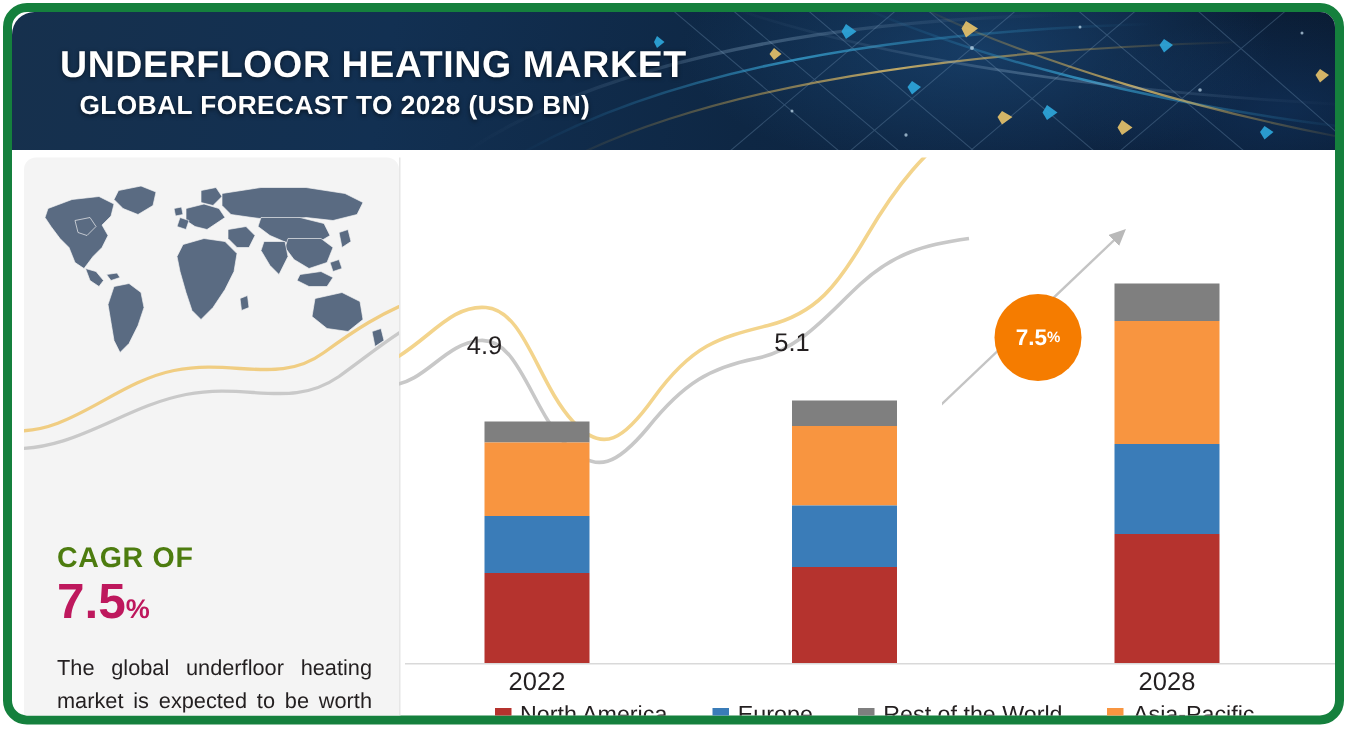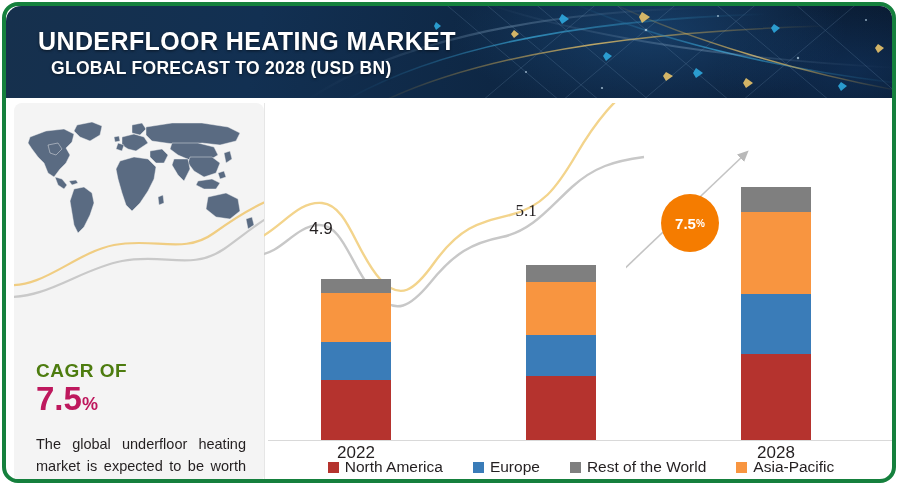--- a/index.html
+++ b/index.html
@@ -3,21 +3,21 @@
 <meta charset="utf-8">
 <style>
   html,body{margin:0;padding:0;background:#ffffff;}
   body{width:900px;height:486px;overflow:hidden;
        font-family:"Liberation Sans","DejaVu Sans",sans-serif;}
 
   #root{position:relative;width:900px;height:486px;background:#ffffff;}
 
   
   .outer-card{position:absolute;left:2px;top:2px;width:894px;height:481px;
-              border:4px solid #15803d;border-radius:16px;box-sizing:border-box;
+              border:6px solid #15803d;border-radius:16px;box-sizing:border-box;
               background:#ffffff;overflow:hidden;}
 
   
   .banner{position:absolute;left:0;top:0;width:894px;height:92px;
           border-radius:15px 15px 0 0;overflow:hidden;
           background:
             radial-gradient(ellipse 280px 120px at 72% 28%, rgba(30,80,130,.55) 0%, rgba(0,0,0,0) 70%),
             radial-gradient(ellipse 200px 90px at 95% 70%, rgba(20,60,110,.45) 0%, rgba(0,0,0,0) 70%),
             linear-gradient(100deg,#16304d 0%,#123052 28%,#0e2744 55%,#0d2340 78%,#0a1c33 100%);}
   .banner svg{position:absolute;inset:0;}
@@ -73,21 +73,21 @@
   .cagr-bubble{position:absolute;left:655px;top:188px;width:58px;height:58px;
                border-radius:50%;background:#f57c00;color:#ffffff;
                display:flex;align-items:center;justify-content:center;
                font-size:15px;font-weight:bold;z-index:5;}
   .cagr-bubble .pct{font-size:10px;font-weight:bold;}
   .growth-arrow{position:absolute;left:620px;top:135px;width:140px;height:130px;
                 z-index:4;}
 
   
   .legend{position:absolute;left:258px;top:452px;width:634px;height:26px;
-          display:flex;align-items:flex-start;justify-content:center;gap:30px;}
+          display:flex;align-items:flex-end;justify-content:center;gap:30px;}
   .legend-item{display:flex;align-items:center;gap:6px;}
   .legend-swatch{width:11px;height:11px;display:inline-block;}
   .legend-text{font-size:15.5px;color:#231f20;white-space:nowrap;}
 </style>
 </head>
 <body>
 
 <div id="root">
  <div class="outer-card">
 
@@ -246,21 +246,21 @@
 
     <div class="bar-total" style="left:12px;top:116px;">4.9</div>
     <div class="bar" style="left:57px;top:176px;height:161px;">
       <div class="seg seg-row" style="top:0px;height:14px;"></div>
       <div class="seg seg-ap" style="top:14px;height:49px;"></div>
       <div class="seg seg-eu" style="top:63px;height:38px;"></div>
       <div class="seg seg-na" style="top:101px;height:60px;"></div>
     </div>
     <div class="xlabel" style="left:32px;">2022</div>
 
-    <div class="bar-total" style="left:217px;top:98px;font-family:Liberation Serif, serif;">5.1</div>
+    <div class="bar-total" style="left:217px;top:114px;">5.1</div>
     <div class="bar" style="left:262px;top:162px;height:175px;">
       <div class="seg seg-row" style="top:0px;height:17px;"></div>
       <div class="seg seg-ap" style="top:17px;height:53px;"></div>
       <div class="seg seg-eu" style="top:70px;height:41px;"></div>
       <div class="seg seg-na" style="top:111px;height:64px;"></div>
     </div>
     <div class="xlabel" style="left:237px;margin-top:36px;">2023</div>
 
     <div class="bar" style="left:477px;top:84px;height:253px;">
       <div class="seg seg-row" style="top:0px;height:25px;"></div>

